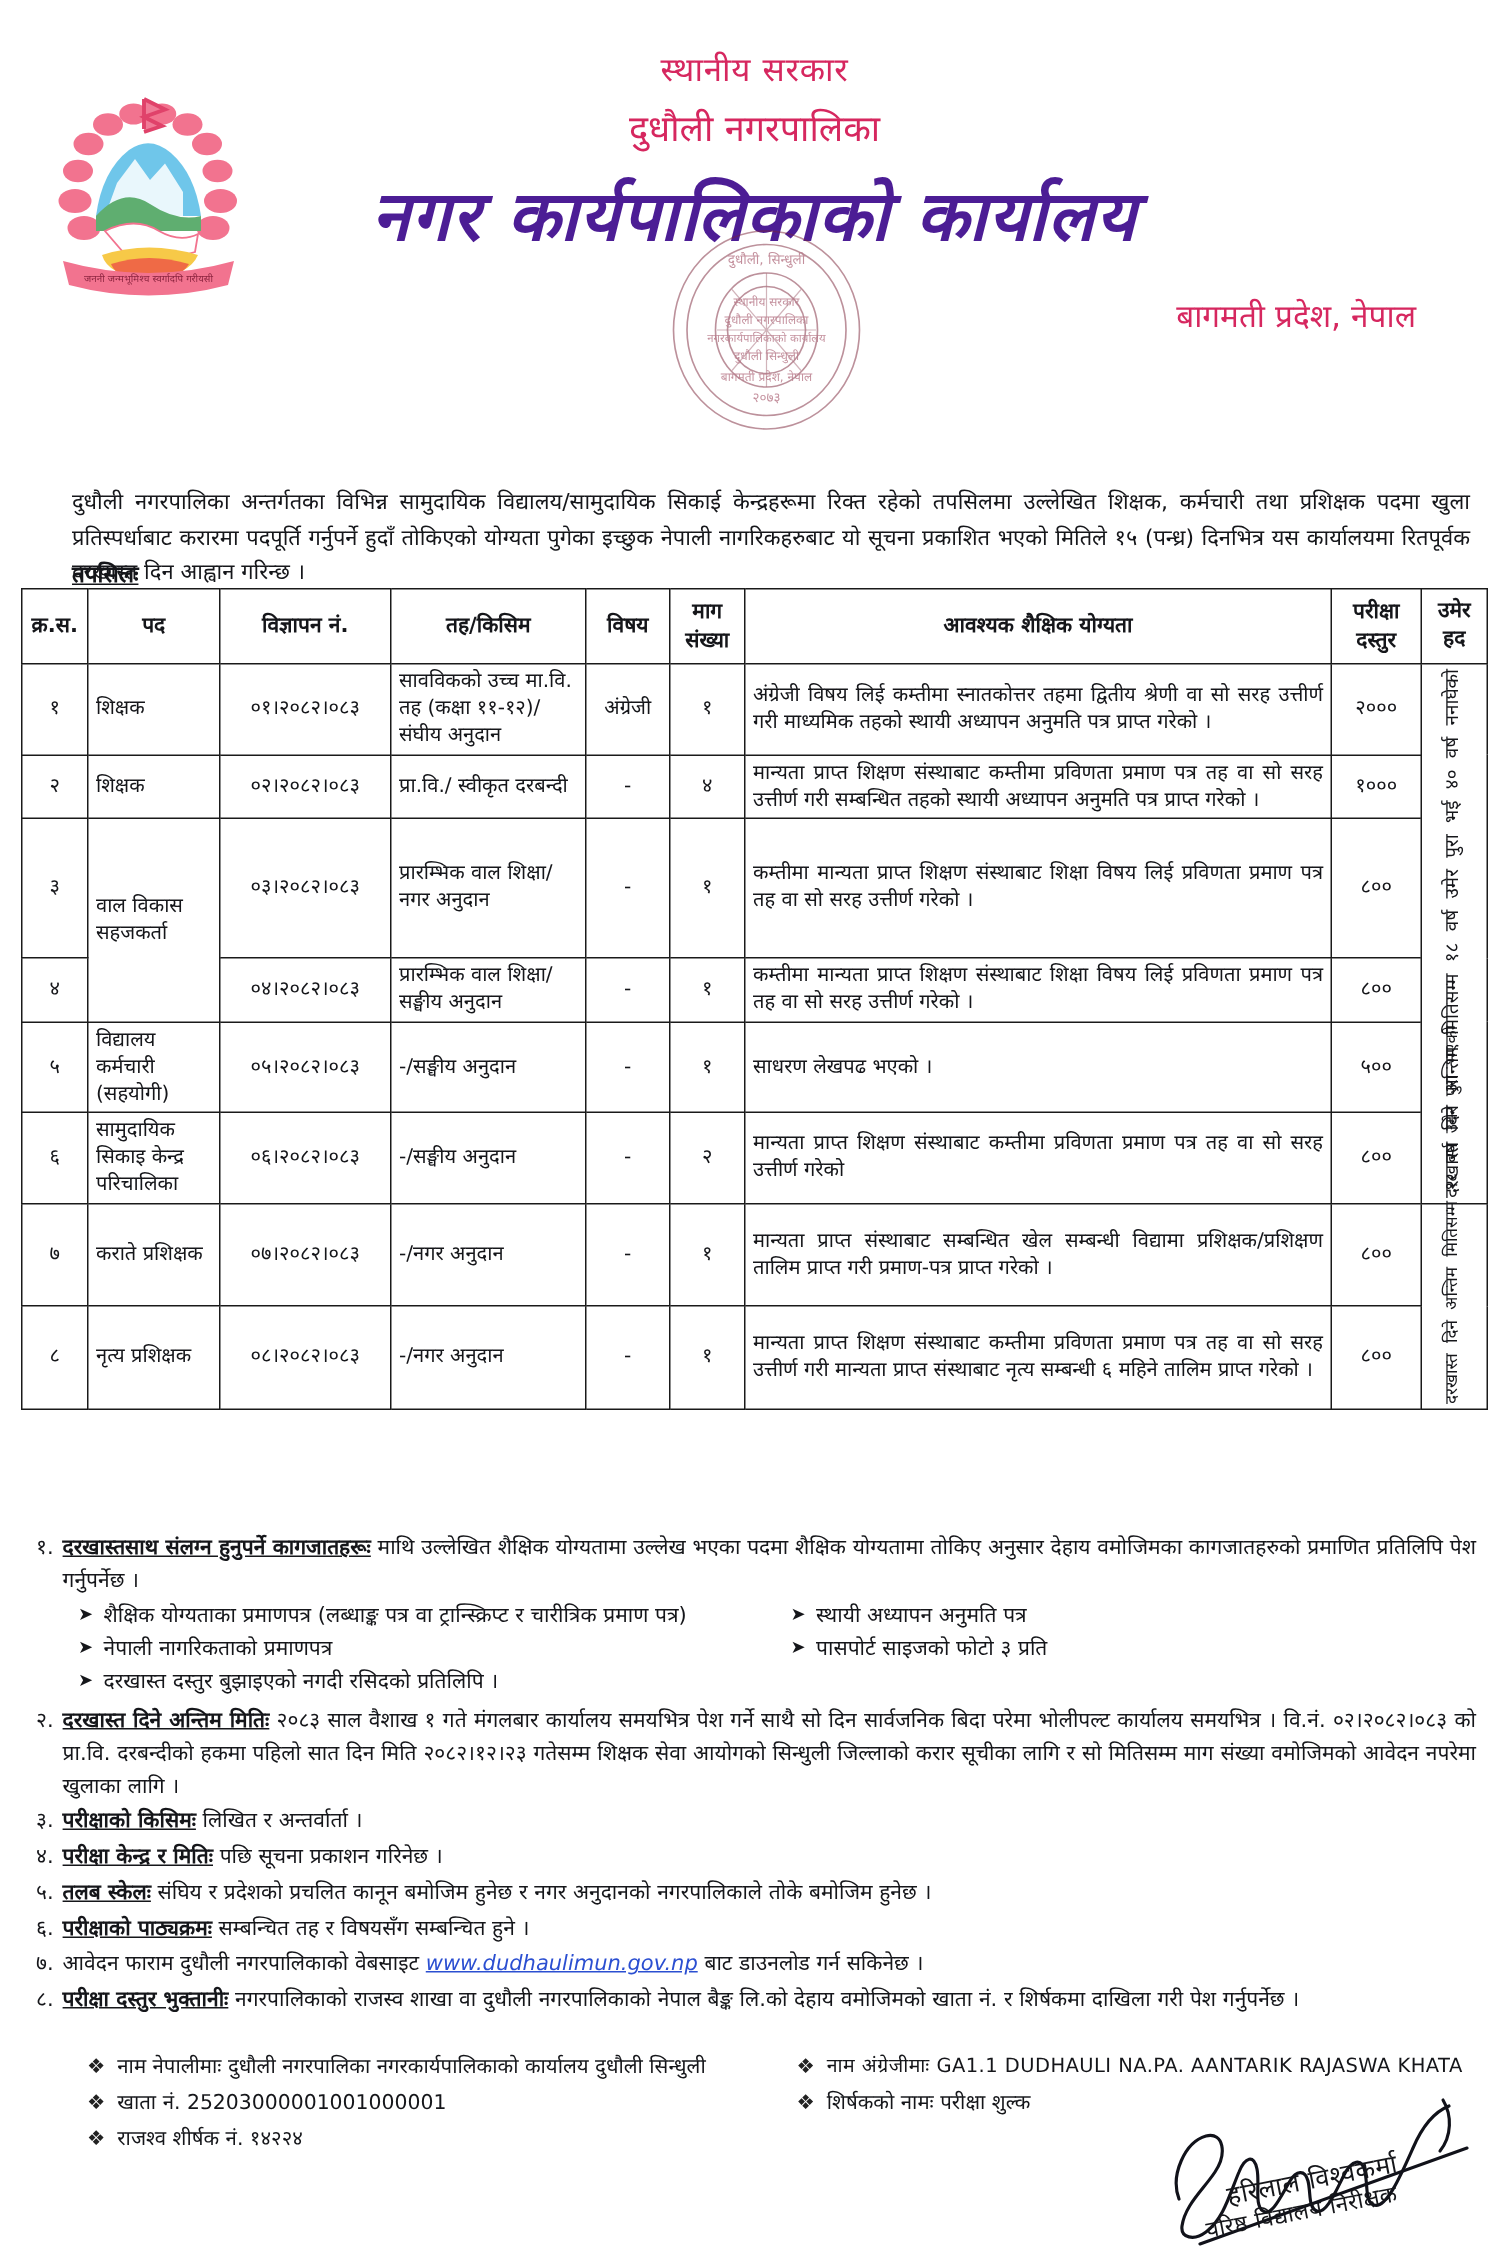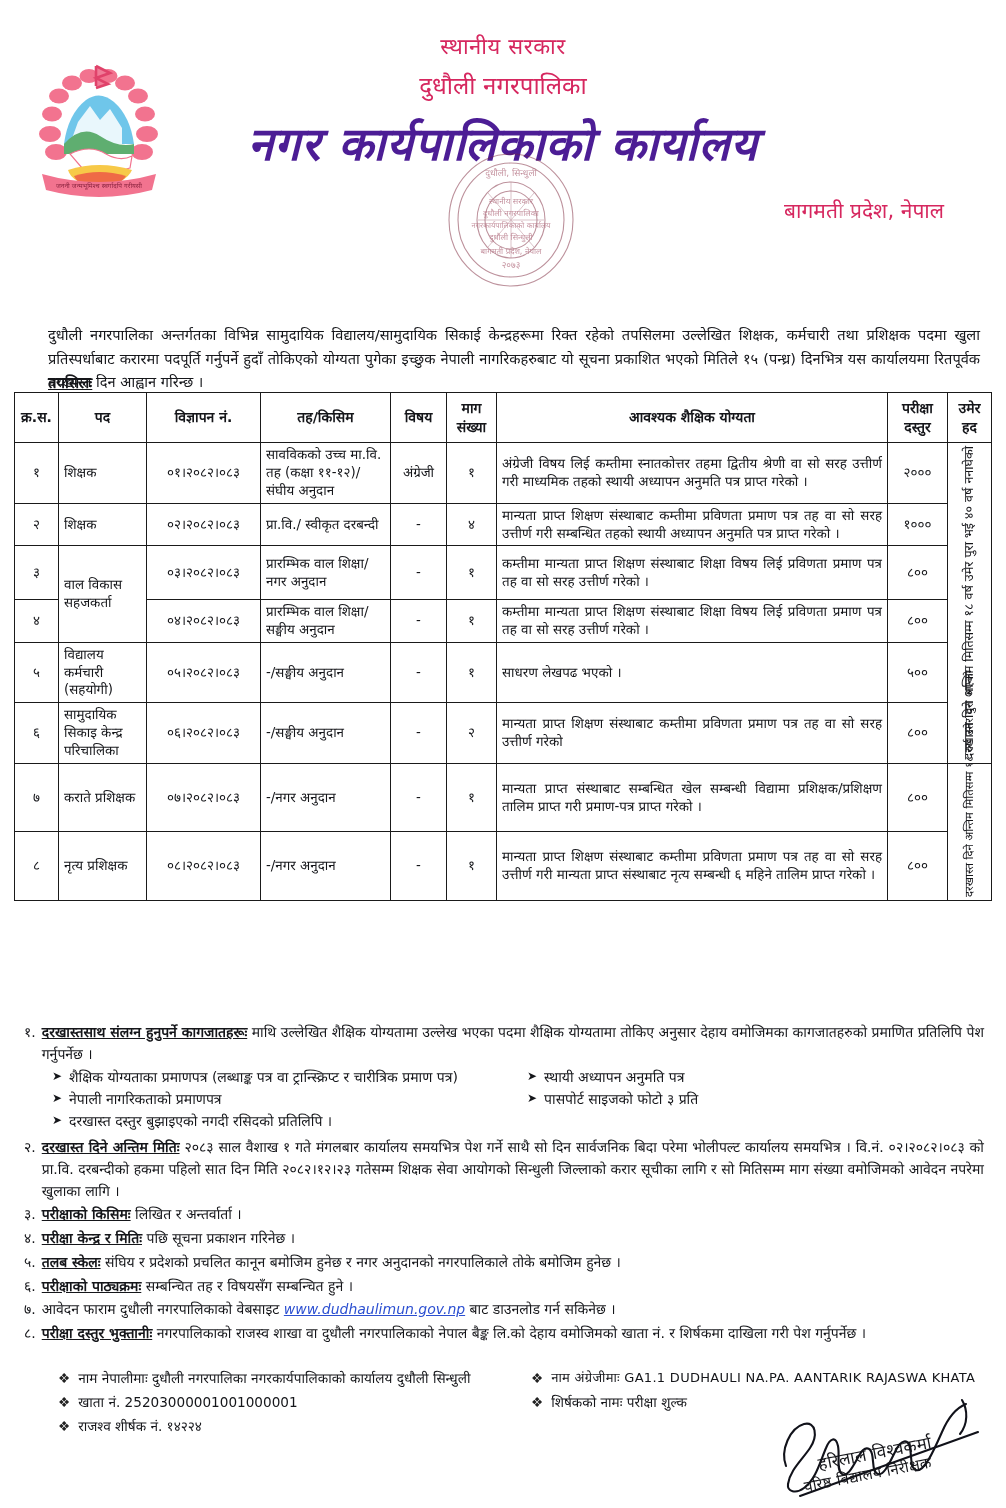--- a/index.html
+++ b/index.html
@@ -58,21 +58,21 @@
   }
   table.main th { text-align:center; font-weight:600; font-size:14px; padding:6px 3px; }
   .c-sn    { width:44px;  text-align:center; }
   .c-post  { width:88px;  text-align:left; }
   .c-adv   { width:114px; text-align:center; }
   .c-level { width:130px; text-align:left; }
   .c-subj  { width:56px;  text-align:center; }
   .c-num   { width:50px;  text-align:center; }
   .c-qual  { width:auto;  text-align:justify; }
   .c-fee   { width:60px;  text-align:center; }
-  .c-age   { width:44px;  text-align:center; padding:2px; }
+  .c-age   { width:44px;  text-align:center; padding:2px;font-family:Liberation Mono, monospace; }
 
   .vert {
     writing-mode:vertical-rl;
     transform:rotate(180deg);
     white-space:nowrap;
     font-size:12.6px;
     line-height:1.45;
     margin:0 auto;
     text-align:center;
     max-height:470px;

